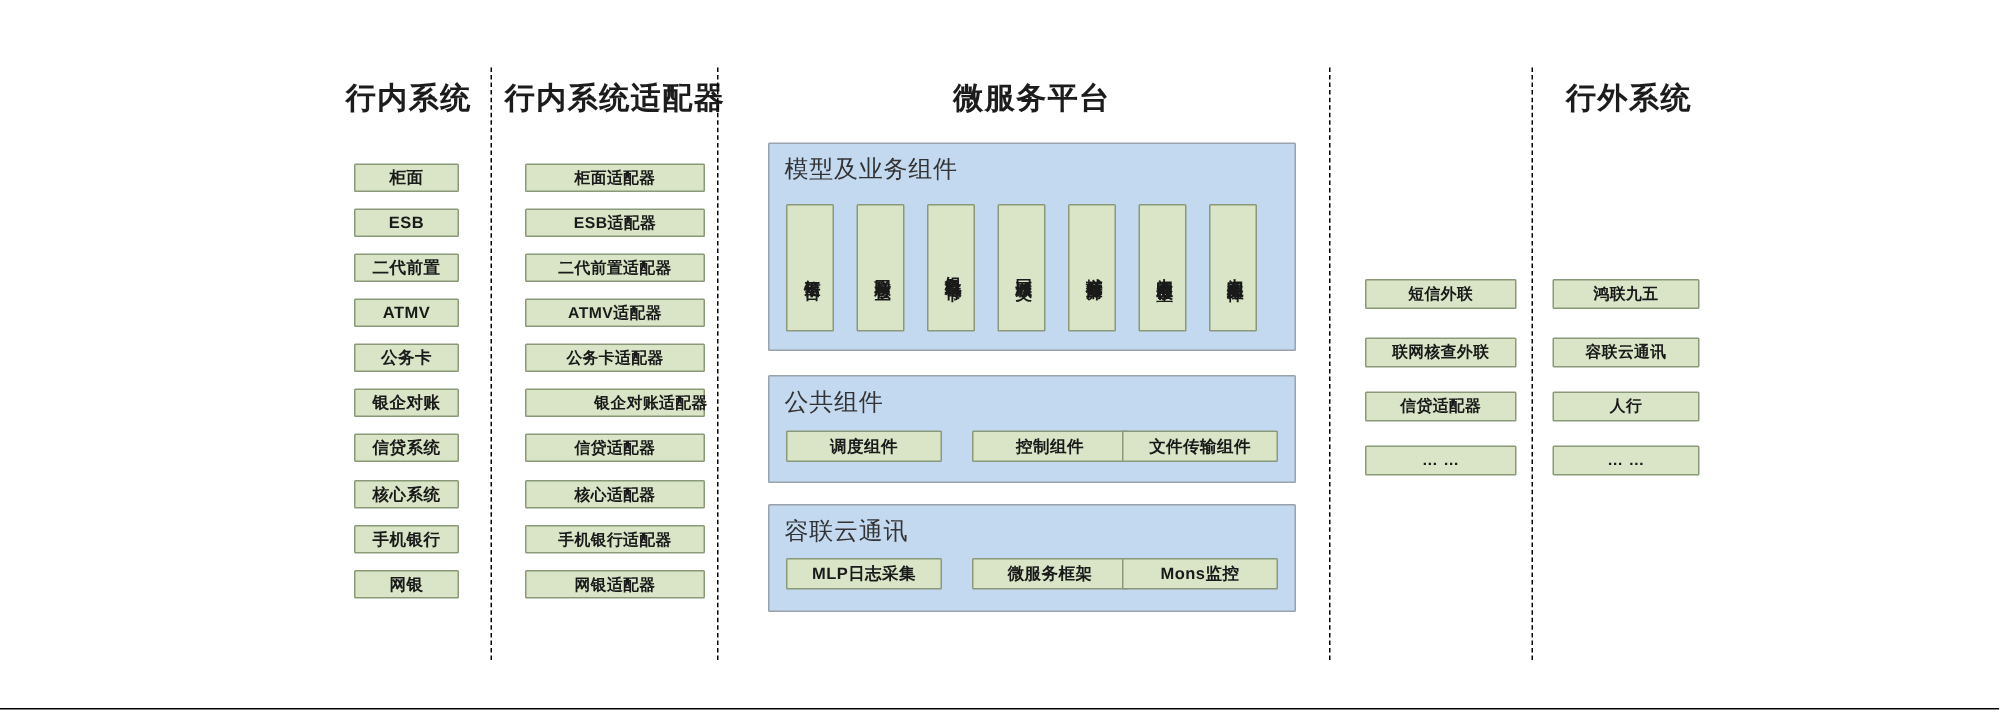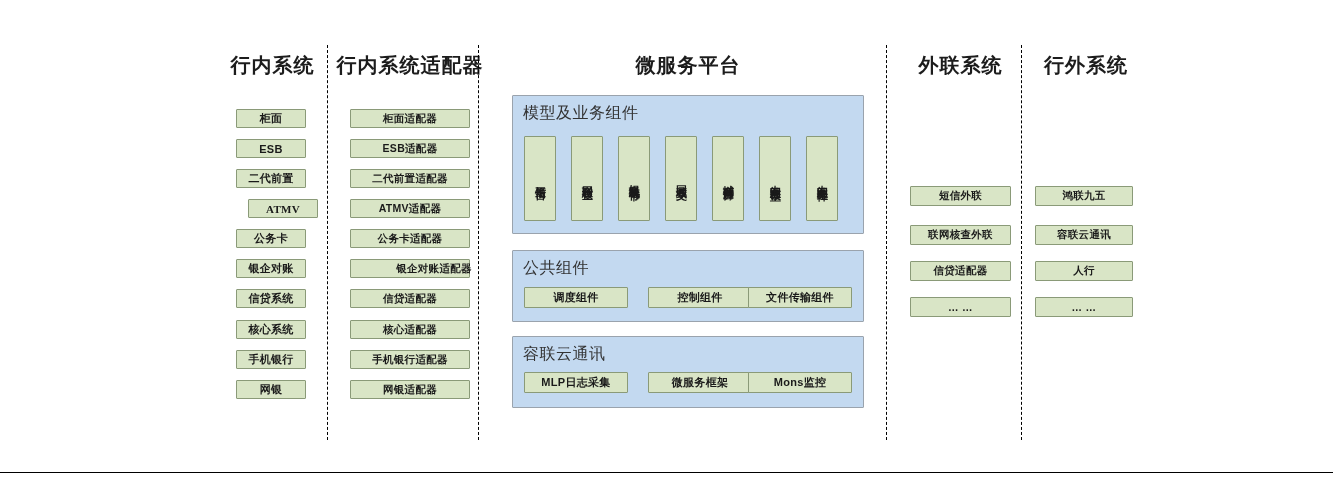--- a/index.html
+++ b/index.html
@@ -95,32 +95,31 @@
   }
 </style>
 </head>
 <body>
 
 <div id="canvas">
 
   <div class="col-title" style="left:210px; top:52px; width:125px;">行内系统</div>
   <div class="col-title" style="left:335px; top:52px; width:150px;">行内系统适配器</div>
   <div class="col-title" style="left:512px; top:52px; width:352px;">微服务平台</div>
-  <div class="col-title" style="left:898px; top:52px; width:125px;">外联系统</div>
   <div class="col-title" style="left:1025px; top:52px; width:122px;">行外系统</div>
 
   <div class="vdash" style="left:327px;"></div>
   <div class="vdash" style="left:478px;"></div>
   <div class="vdash" style="left:886px;"></div>
   <div class="vdash" style="left:1021px;"></div>
 
   <div class="node" style="left:236px; top:109px; width:70px; height:19px;">柜面</div>
   <div class="node" style="left:236px; top:139px; width:70px; height:19px;">ESB</div>
   <div class="node" style="left:236px; top:169px; width:70px; height:19px;">二代前置</div>
-  <div class="node" style="left:248px; top:199px; width:70px; height:19px;font-family:Liberation Serif, serif;">ATMV</div>
+  <div class="node" style="left:236px; top:199px; width:70px; height:19px;">ATMV</div>
   <div class="node" style="left:236px; top:229px; width:70px; height:19px;">公务卡</div>
   <div class="node" style="left:236px; top:259px; width:70px; height:19px;">银企对账</div>
   <div class="node" style="left:236px; top:289px; width:70px; height:19px;">信贷系统</div>
   <div class="node" style="left:236px; top:320px; width:70px; height:19px;">核心系统</div>
   <div class="node" style="left:236px; top:350px; width:70px; height:19px;">手机银行</div>
   <div class="node" style="left:236px; top:380px; width:70px; height:19px;">网银</div>
 
   <div class="node small" style="left:350px; top:109px; width:120px; height:19px;">柜面适配器</div>
   <div class="node small" style="left:350px; top:139px; width:120px; height:19px;">ESB适配器</div>
   <div class="node small" style="left:350px; top:169px; width:120px; height:19px;">二代前置适配器</div>

